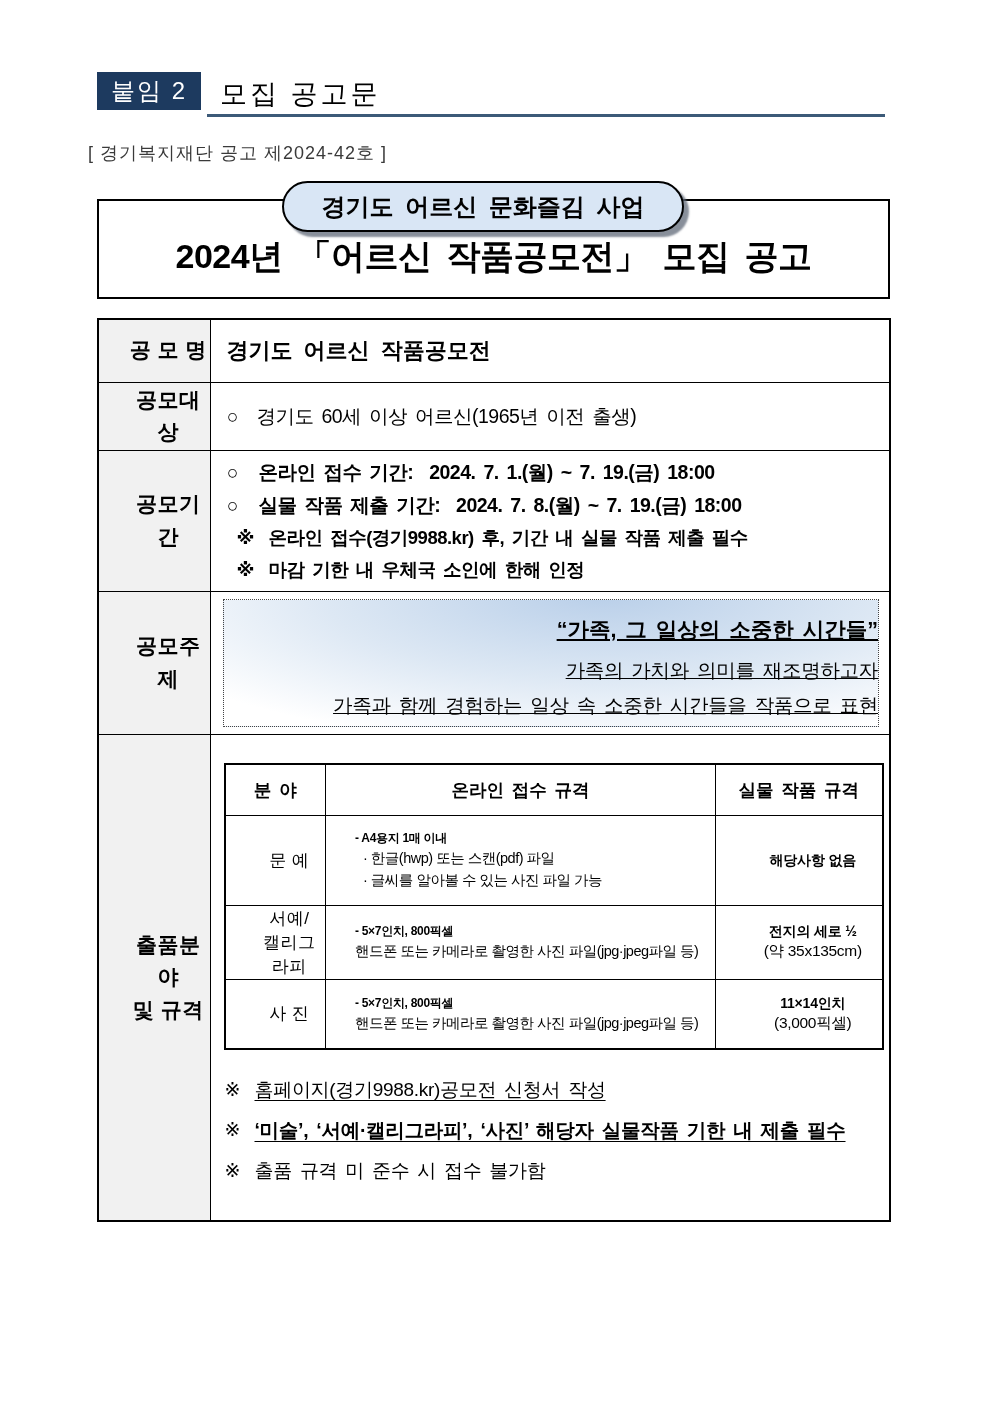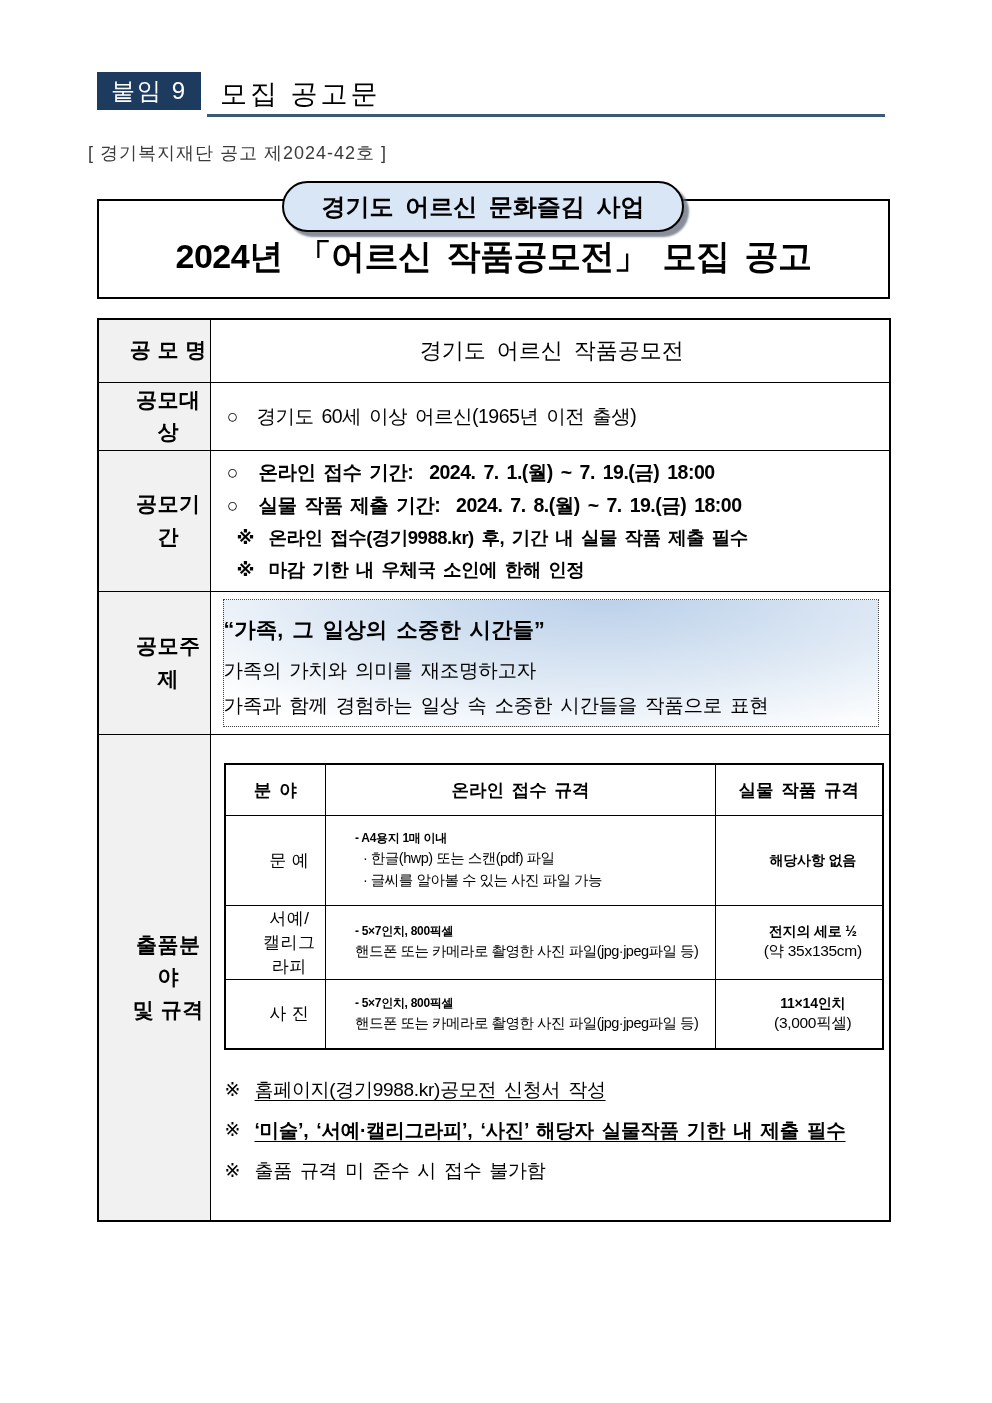--- a/index.html
+++ b/index.html
@@ -42,34 +42,35 @@
   }
   .main-table td{border:1.6px solid #000;vertical-align:middle;box-sizing:border-box;padding-left:29px;}
   td.rowhead{
     width:112px;background:#f1f1f1;text-align:center;
     font-weight:700;font-size:21px;letter-spacing:0.5px;line-height:1.55;
   }
   td.cell{padding:0 12px 0 16px;}
   tr.r1{height:63px;} tr.r2{height:90px;} tr.r3{height:64px;}
   tr.r4{height:141px;} tr.r5{height:142px;} tr.r6{height:487px;}
 
-  .name-value{text-align:center;font-weight:400;font-size:22px;word-spacing:5px;}
+  .name-value{font-weight:700;font-size:22px;word-spacing:5px;}
 
   .bullet{display:flex;align-items:flex-start;}
   .bullet .mk{width:30px;flex:none;}
   .body-txt{font-size:19.5px;line-height:1.95;letter-spacing:-0.5px;word-spacing:3px;}
 
   .p-item{display:flex;font-weight:700;font-size:19.5px;line-height:1.7;letter-spacing:-0.5px;word-spacing:3px;}
   .p-item .mk{width:32px;flex:none;}
   .p-item.sub{font-size:18.5px;margin-left:10px;}
 
   .theme-box{
     margin:7px 10px 7px 12px;height:128px;box-sizing:border-box;
-    border:1.6px dotted #444;text-align:left;padding-top:15px;
+    border:1.6px dotted #444;text-align:right;padding-top:15px;
     background:radial-gradient(95% 150% at 58% -5%, #b9cfe9 0%, #dde8f4 45%, #ffffff 82%);
+    text-decoration:underline;
   }
   .theme-headline{font-size:21.5px;font-weight:700;margin-bottom:13px;word-spacing:3px;}
   .theme-line{font-size:19.5px;margin-bottom:8px;word-spacing:3px;letter-spacing:-0.3px;}
 
   
   td.cat-cell{padding:0;vertical-align:top;}
   .spec-table{
     margin:28px 0 0 13px;width:658px;border-collapse:collapse;table-layout:fixed;
     border:2px solid #000;
   }
@@ -92,21 +93,21 @@
   .note .mk{width:30px;flex:none;}
   .note.u .txt{text-decoration:underline;text-underline-offset:4px;}
   .note.bu .txt{font-weight:700;font-size:19.5px;text-decoration:underline;text-underline-offset:4px;}
 </style>
 </head>
 <body>
 
 <div>
 
   <div class="badge">
-    <span>붙임 9</span>
+    <span>붙임 2</span>
   </div>
   <div class="heading">모집 공고문</div>
   <div class="heading-rule"></div>
   <div class="doc-no">[ 경기복지재단 공고 제2024-42호 ]</div>
 
   <div class="title-box">
     <div class="title-text">2024년 「어르신 작품공모전」 모집 공고</div>
   </div>
   <div class="pill">
     <span>경기도 어르신 문화즐김 사업</span>

